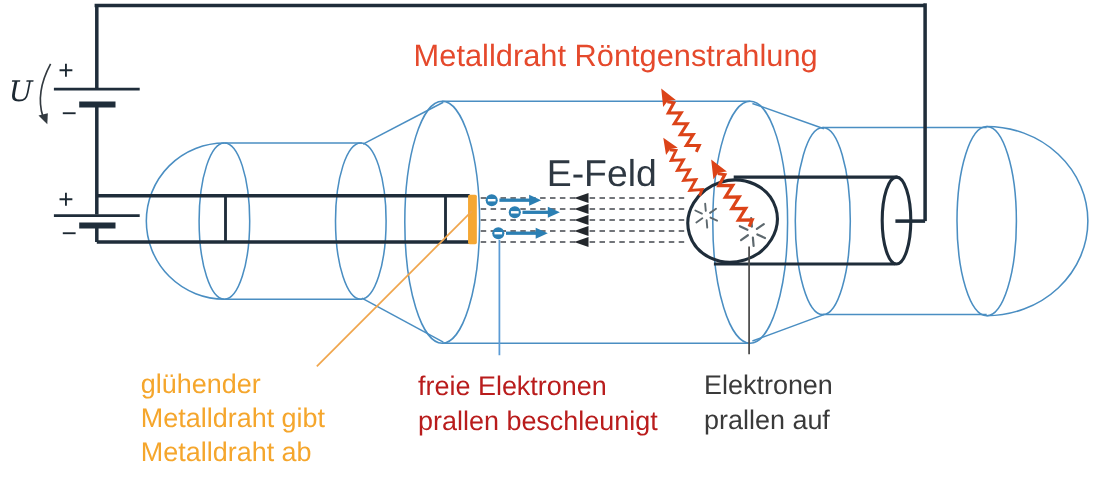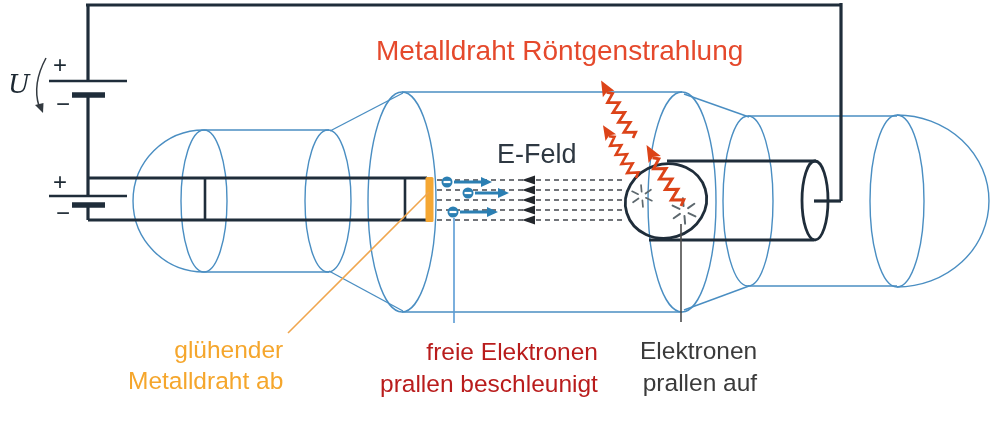--- a/index.html
+++ b/index.html
@@ -25,27 +25,27 @@
   .wavy polygon{fill:#dc4318;}
   .leader-orange{stroke:#f0a64e;stroke-width:1.6;}
   .leader-blue{stroke:#5b9bd5;stroke-width:1.6;}
   .leader-dark{stroke:#4c4c4c;stroke-width:1.6;}
   .uarrow{stroke:#333a40;stroke-width:1.5;fill:none;}
   .uhead{fill:#333a40;}
 
   
   .txt{position:absolute;white-space:nowrap;font-weight:300;}
   .title{left:376px;top:35px;font-size:28px;color:#e5492c;}
-  .efield{left:497px;top:139px;font-size:27px;color:#2e3842;}
+  .efield{left:497px;top:139px;font-size:34px;color:#2e3842;}
   .ulabel{left:8px;top:69px;font-size:26px;color:#1c2832;
           font-family:"DejaVu Serif","Liberation Serif",serif;font-style:italic;}
   .sign{font-size:24px;color:#1c2832;font-weight:400;}
   .plus1{left:53px;top:51px;}  .minus1{left:56px;top:90px;}
   .plus2{left:53px;top:168px;} .minus2{left:56px;top:199px;}
-  .lbl{position:absolute;font-weight:300;text-align:right;}
+  .lbl{position:absolute;font-weight:300;}
   .lbl-cathode{left:128px;top:334px;font-size:24.5px;line-height:31px;color:#f5a62c;}
   .lbl-electron{left:380px;top:336px;font-size:24.5px;line-height:32px;color:#b91c1c;}
   .lbl-anode{left:640px;top:335px;font-size:24.5px;line-height:32px;color:#3a3a3a;}
 </style>
 </head>
 <body>
 
 <div class="stage">
 
   <svg width="1000" height="435" viewBox="0 0 1000 435" xmlns="http://www.w3.org/2000/svg" xmlns:xlink="http://www.w3.org/1999/xlink">
@@ -166,20 +166,21 @@
   <div class="txt efield">E-Feld</div>
   <div class="txt ulabel">U</div>
 
   <div class="txt sign plus1">+</div>
   <div class="txt sign minus1">−</div>
   <div class="txt sign plus2">+</div>
   <div class="txt sign minus2">−</div>
 
   <div class="lbl lbl-cathode">
     <div>glühender</div>
+    <div>Metalldraht gibt</div>
     <div>Metalldraht ab</div>
   </div>
 
   <div class="lbl lbl-electron">
     <div>freie Elektronen</div>
     <div>prallen beschleunigt</div>
   </div>
 
   <div class="lbl lbl-anode">
     <div>Elektronen</div>

